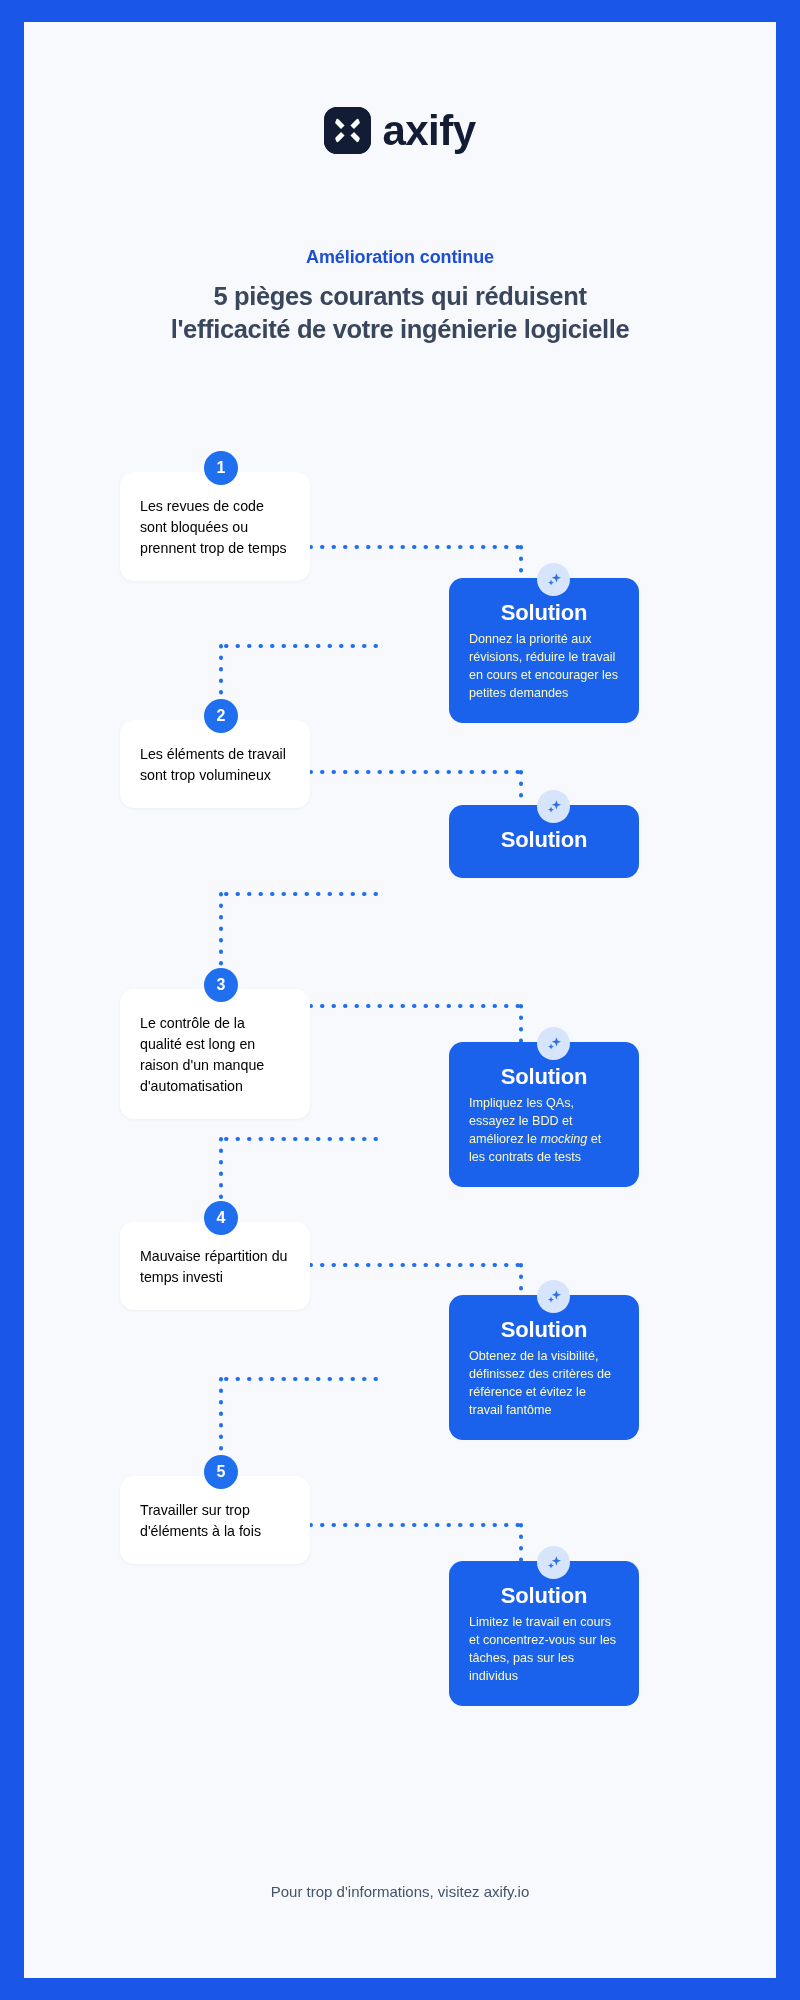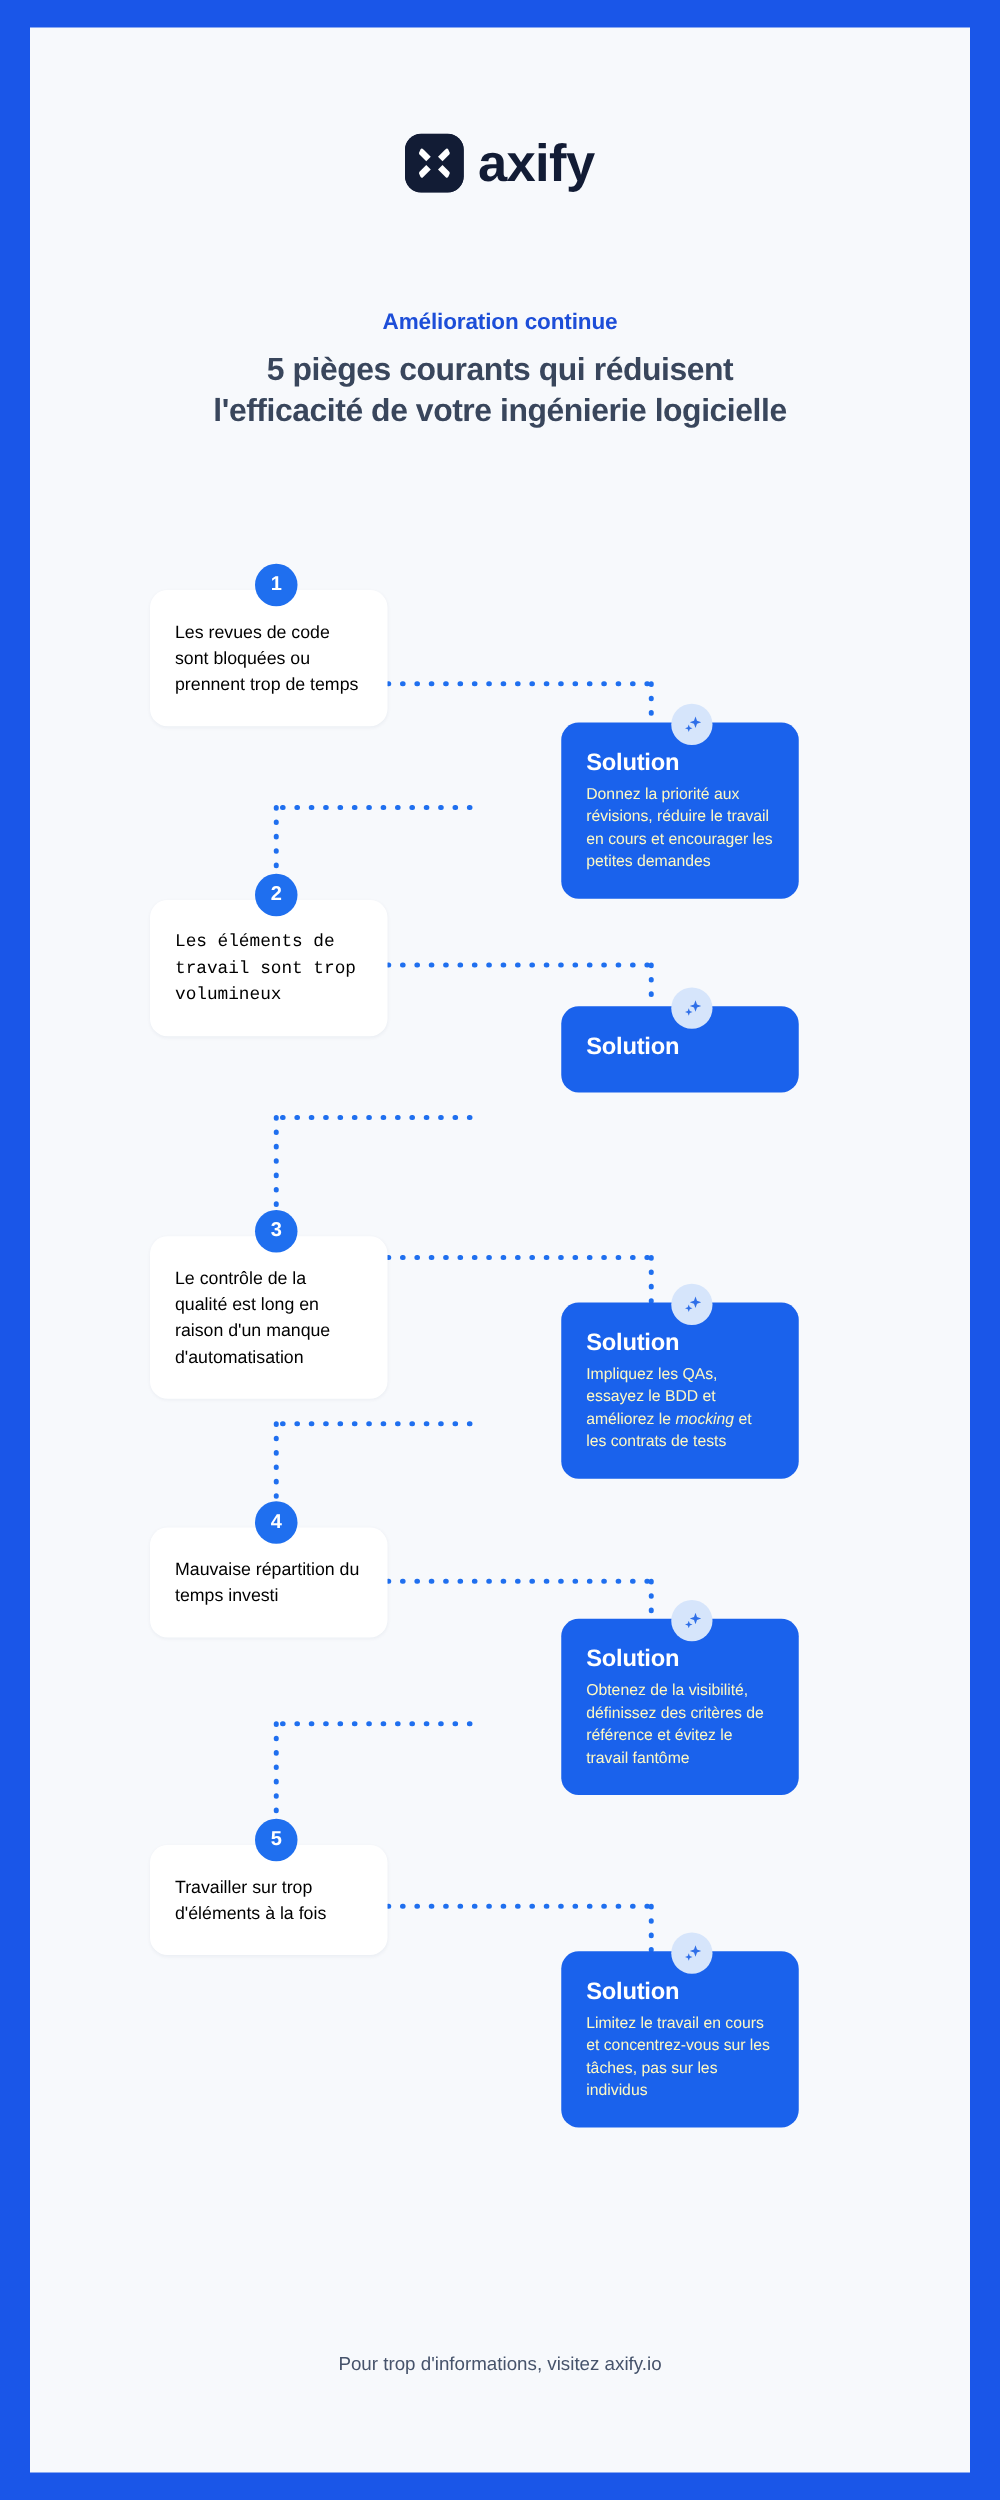--- a/index.html
+++ b/index.html
@@ -122,25 +122,26 @@
   
   .solution {
     position: absolute;
     width: 190px;
     background: #1a62ec;
     border-radius: 14px;
     padding: 22px 20px 20px 20px;
     z-index: 3;
   }
   .solution-title {
-    font-size: 19px;
+    font-size: 22px;
     font-weight: 700;
     color: #ffffff;
     margin-bottom: 5px;
     letter-spacing: -0.2px;
+    text-align: center;
   }
   .solution-text {
     font-size: 12.6px;
     line-height: 1.42;
     color: #fef9c3;
   }
   .solution-text i { font-style: italic; text-align: center; }
 
   .spark {
     position: absolute;
@@ -234,21 +235,21 @@
         </svg>
       </div>
       <div class="solution" style="left:425px; top:556px;">
         <div class="solution-title">Solution</div>
         <div class="solution-text">
           <span>Donnez la priorité aux révisions, réduire le travail en cours et encourager les petites demandes</span><i></i><span></span>
         </div>
       </div>
 
       <div class="badge" style="left:180px; top:677px;">2</div>
-      <div class="problem" style="left:96px; top:698px;font-family:Liberation Mono, monospace;">
+      <div class="problem" style="left:96px; top:698px;">
         <div class="problem-text">Les éléments de travail sont trop volumineux</div>
       </div>
       <div class="spark" style="left:513px; top:768px;">
         <svg width="18" height="18" viewBox="0 0 18 18" fill="#2f6fe8">
           <path d="M11.4 2.2 L12.6 5.6 L16 6.8 L12.6 8.0 L11.4 11.4 L10.2 8.0 L6.8 6.8 L10.2 5.6 Z"></path>
           <path d="M6.0 8.6 L6.8 10.8 L9.0 11.6 L6.8 12.4 L6.0 14.6 L5.2 12.4 L3.0 11.6 L5.2 10.8 Z"></path>
         </svg>
       </div>
       <div class="solution" style="left:425px; top:783px;">
         <div class="solution-title">Solution</div>

